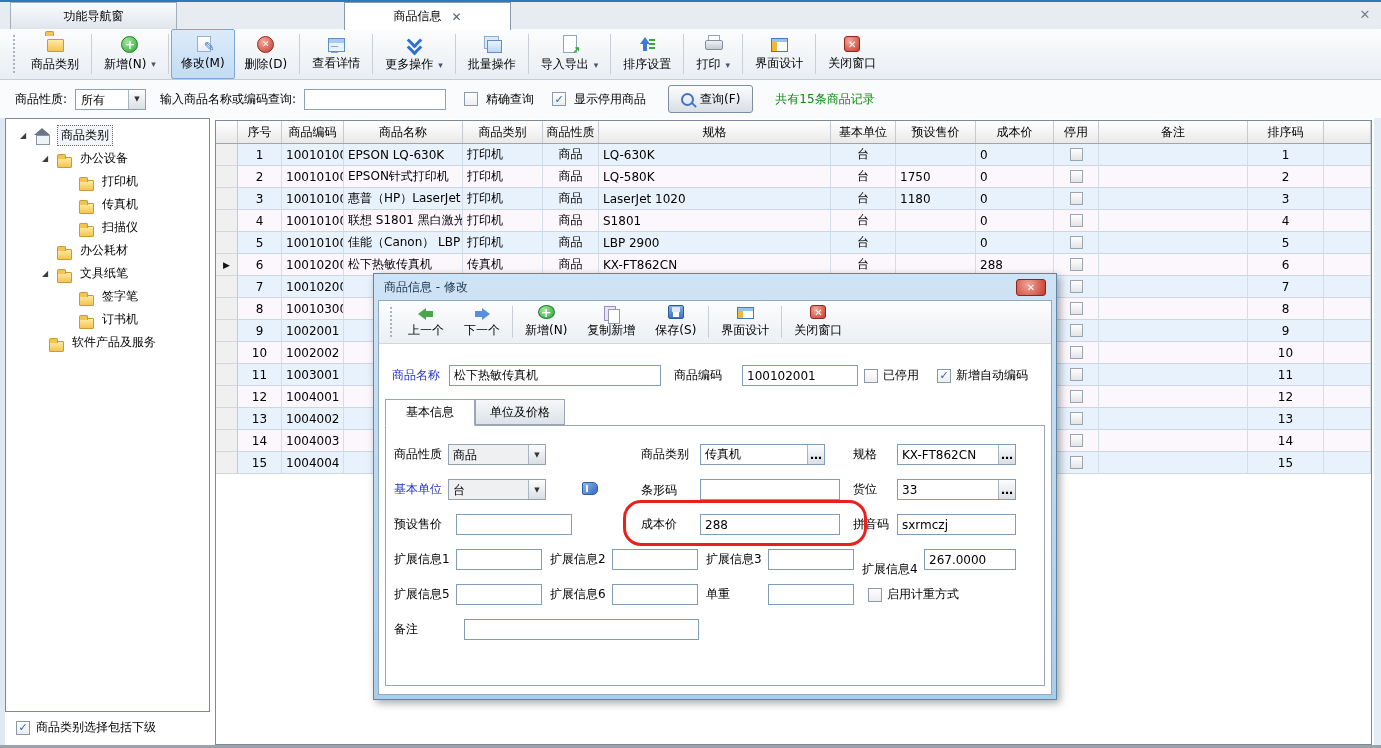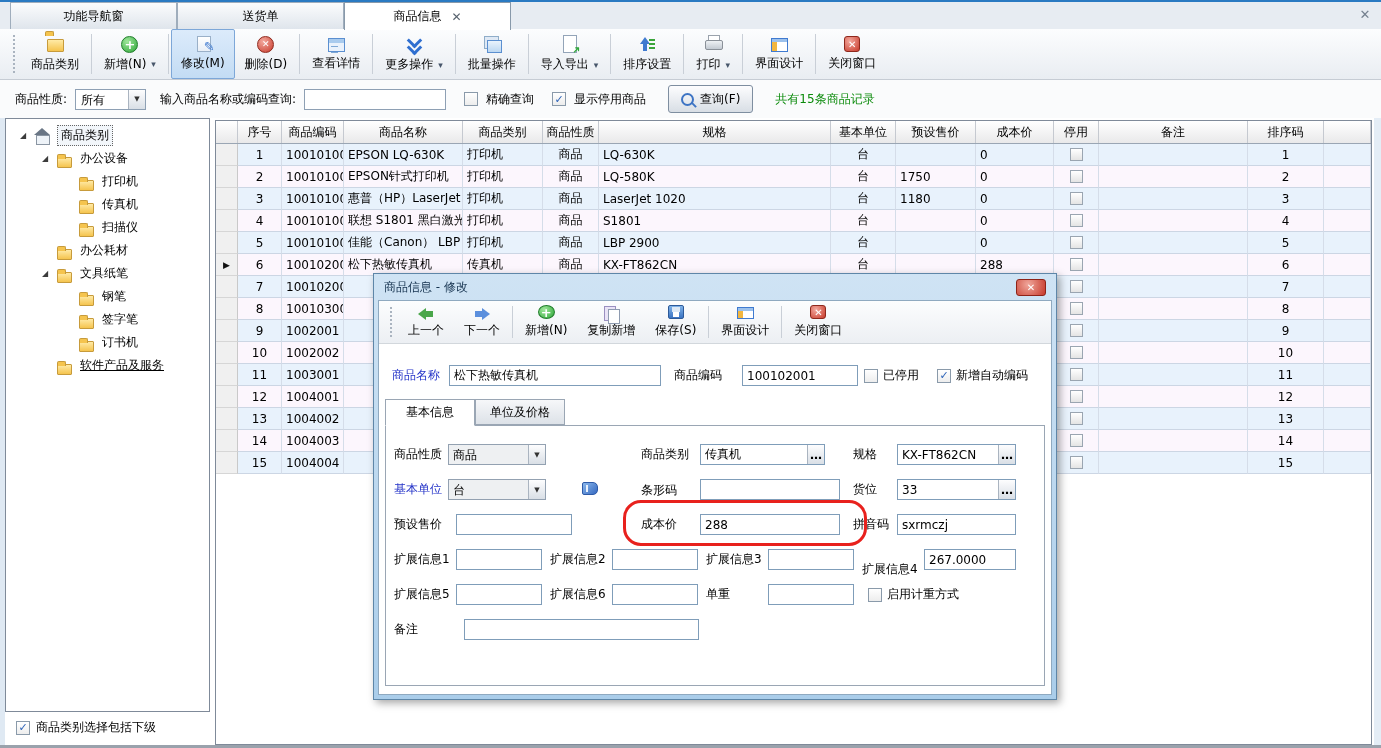--- a/index.html
+++ b/index.html
@@ -203,23 +203,20 @@
 <div id="win">
   <div id="topline"></div>
   <div id="leftstrip"></div>
   <div id="rightstrip"></div>
 
   <div id="tabbar">
     <span id="win-close">✕</span>
   <div class="mtab" style="left: 10px;">
         <span>功能导航窗</span>
       </div>
-      <div class="mtab" style="left: 177px;">
-        <span>送货单</span>
-      </div>
       <div class="mtab active" style="left: 344px;">
         <span>商品信息</span>
         <span class="tab-close">✕</span>
       </div>
     </div>
 
   <div id="toolbar">
       <div class="grip"></div>
       <div class="tb-btn">
         <span class="ticon i-category-folder"></span>
@@ -367,33 +364,28 @@
           <span class="tlabel">办公耗材</span>
         </div>
         <div class="trow" style="padding-left: 34px;">
           <span class="texp">◢</span>
           <span class="treefold"></span>
           <span class="tlabel">文具纸笔</span>
         </div>
         <div class="trow" style="padding-left: 56px;">
           <span class="texp"></span>
           <span class="treefold"></span>
-          <span class="tlabel">钢笔</span>
-        </div>
-        <div class="trow" style="padding-left: 56px;">
-          <span class="texp"></span>
-          <span class="treefold"></span>
           <span class="tlabel">签字笔</span>
         </div>
         <div class="trow" style="padding-left: 56px;">
           <span class="texp"></span>
           <span class="treefold"></span>
           <span class="tlabel">订书机</span>
         </div>
-        <div class="trow" style="padding-left: 34px; text-decoration: underline;">
+        <div class="trow" style="padding-left: 26px;">
           <span class="texp"></span>
           <span class="treefold"></span>
           <span class="tlabel">软件产品及服务</span>
         </div>
       </div>
   </div>
 
   <div id="tree-footer">
     <span class="cb checked">
         <span class="tick">✓</span>

